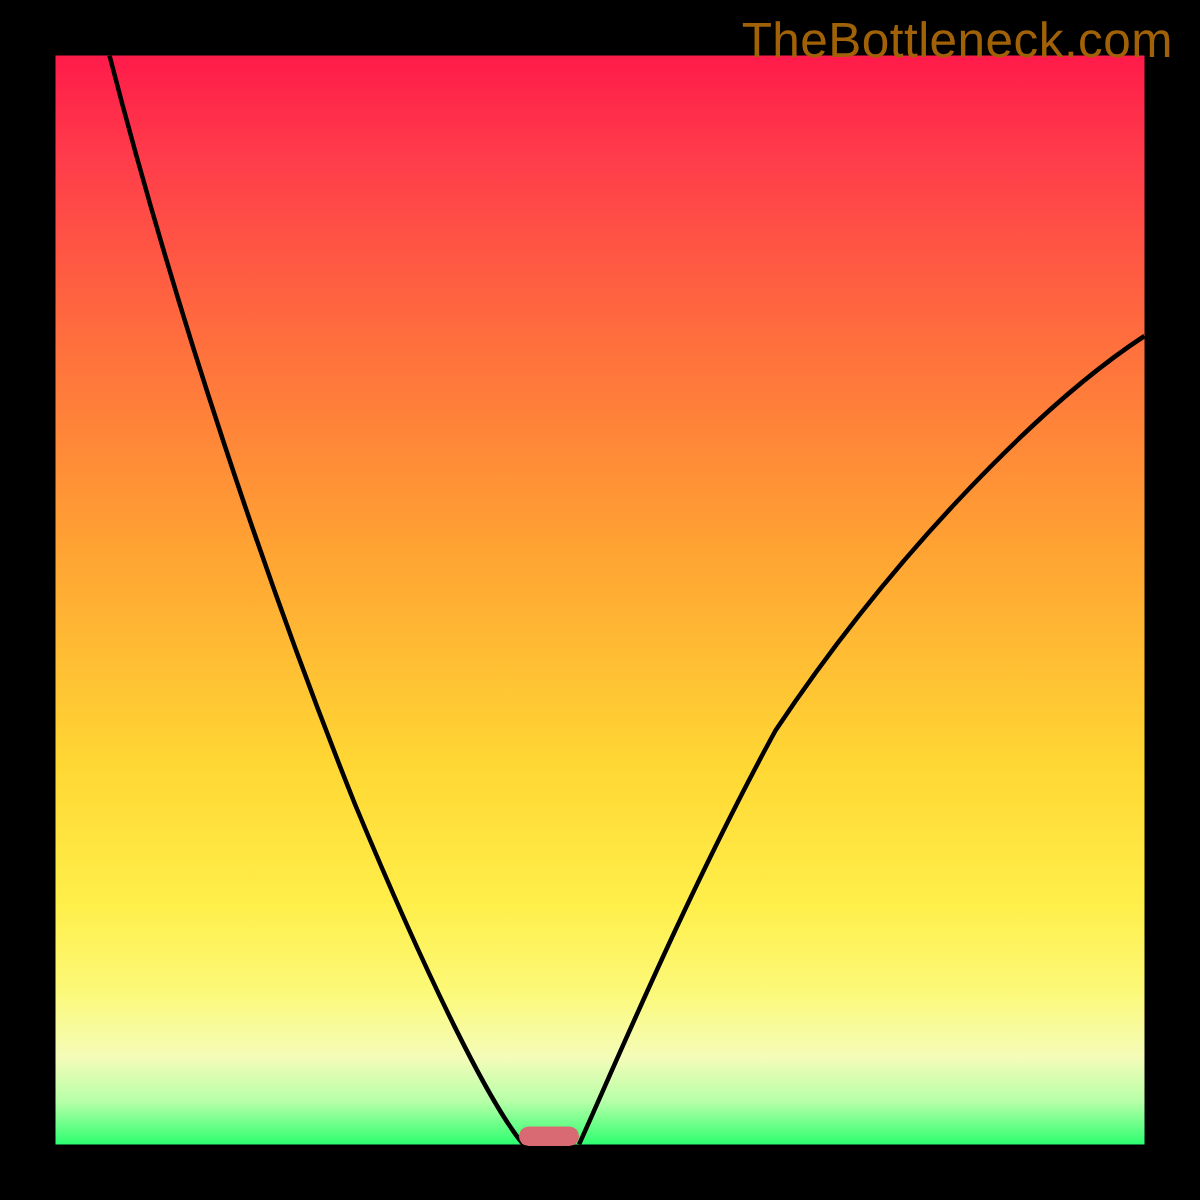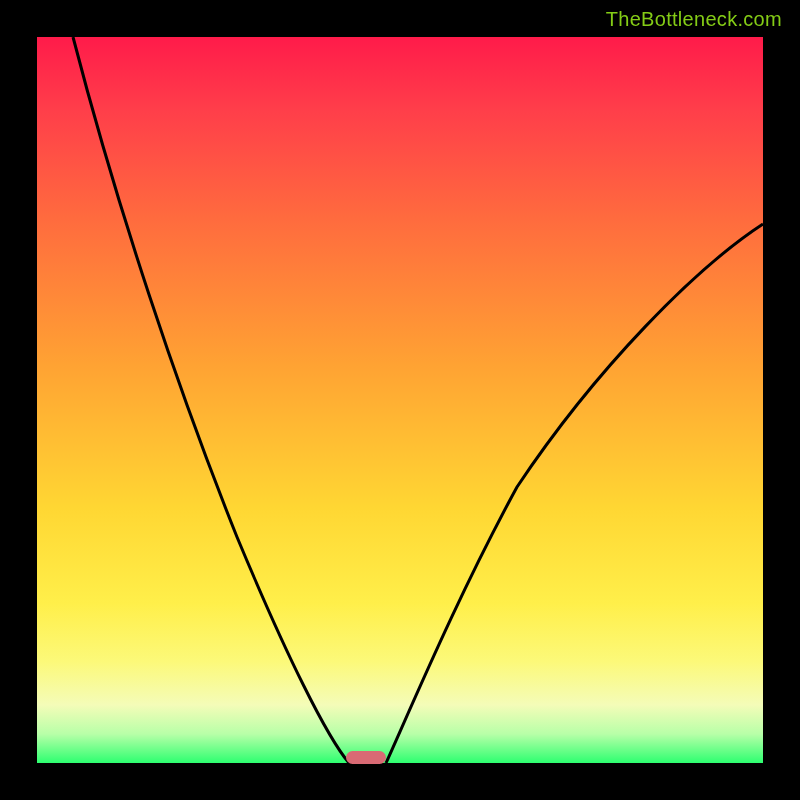--- a/index.html
+++ b/index.html
@@ -35,22 +35,22 @@
       #fcf979 86%,
       #f4fcb8 92%,
       #b8ffa8 96%,
       #2dff70 100%
     );
   }
   .watermark {
     position: absolute;
     top: 8px;
     right: 18px;
-    color: #84cc16;
-    font-size: 20px;
+    color: #a16207;
+    font-size: 33px;
     font-weight: 500;
     letter-spacing: 0.3px;
   }
   svg.curve {
     position: absolute;
     left: 0;
     top: 0;
     width: 726px;
     height: 726px;
     overflow: visible;

